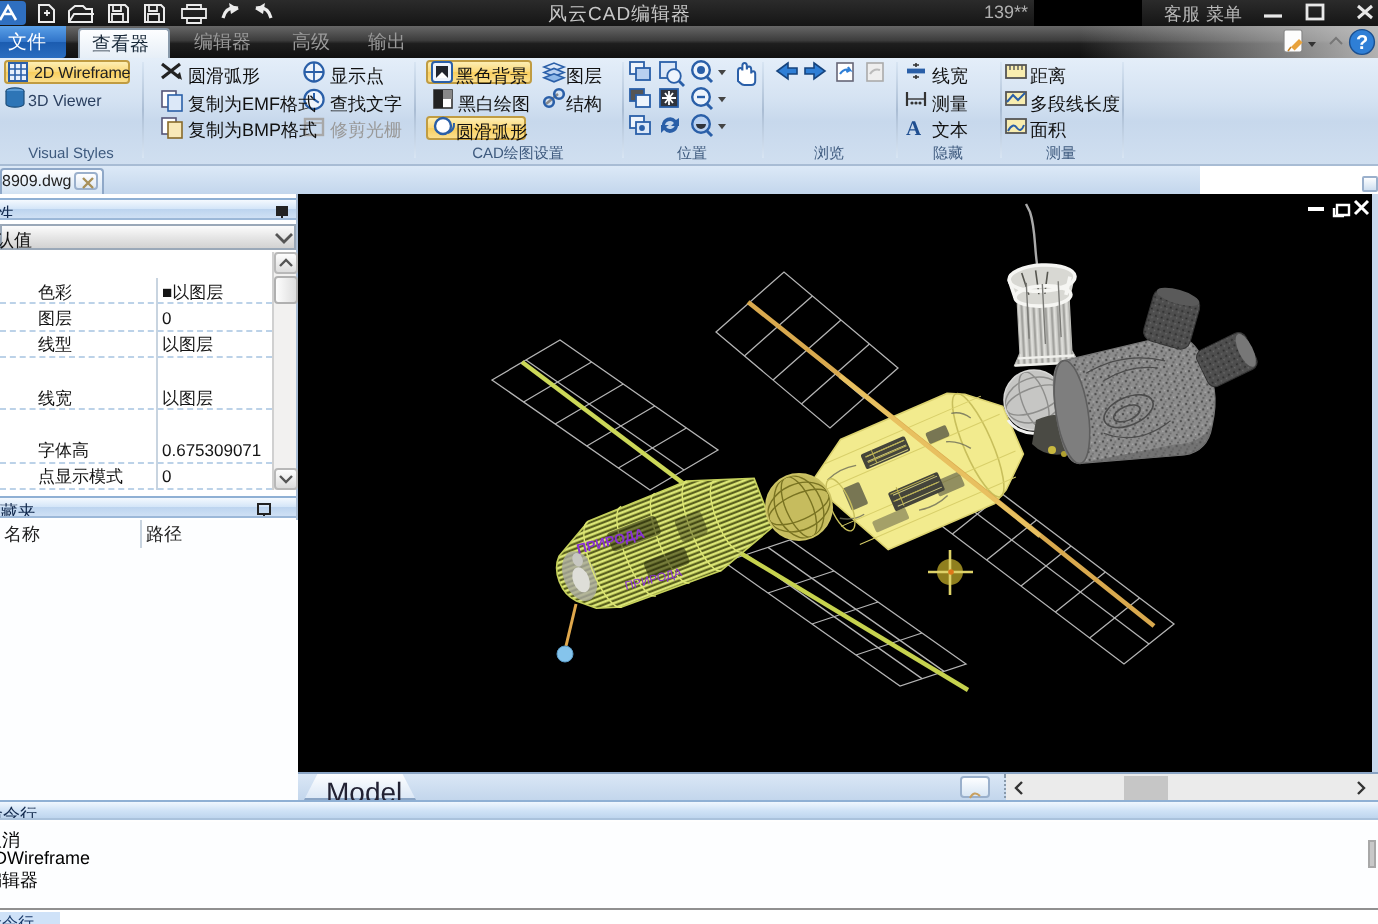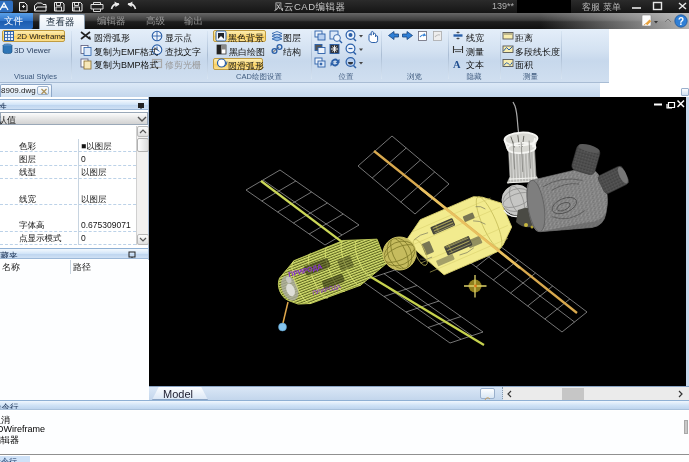--- a/index.html
+++ b/index.html
@@ -1,20 +1,20 @@
 <!DOCTYPE html>
 <html><head><meta charset="utf-8"><style>
 *{margin:0;padding:0;box-sizing:border-box}
 html,body{width:689px;height:462px;overflow:hidden}
 body{font-family:"Liberation Sans",sans-serif;position:relative;background:#fff}
 .abs{position:absolute}
 #titlebar{left:0;top:0;width:689px;height:13px;background:linear-gradient(#2b2b2b,#151515);color:#ccc;font-size:9px}
 #menurow{left:0;top:13px;width:689px;height:16px;background:linear-gradient(#676767,#3c3c3c 45%,#1e1e1e 55%,#101010)}
 #menushine{left:540px;top:13px;width:149px;height:16px;background:linear-gradient(90deg,rgba(200,200,200,0),rgba(205,205,205,.85))}
-#ribbon{left:0;top:29px;width:609px;height:54px;background:linear-gradient(#e4eef9,#d4e2f2 40%,#c7d8ec 60%,#d0dff0);border-bottom:1px solid #a8bcd4}
+#ribbon{left:0;top:29px;width:689px;height:54px;background:linear-gradient(#e4eef9,#d4e2f2 40%,#c7d8ec 60%,#d0dff0);border-bottom:1px solid #a8bcd4}
 .gsep{position:absolute;top:2px;height:48px;width:1px;background:linear-gradient(#d8e5f3,#aabdd4,#d8e5f3)}
 .glabel{position:absolute;top:42.5px;font-size:7.5px;color:#3e5a7e;text-align:center}
 #tabstrip{left:0;top:83px;width:600px;height:14px;background:linear-gradient(#dce9f7,#c3d6ec)}
 .btext{font-size:9px;color:#111;white-space:nowrap}
 .hibtn{position:absolute;background:linear-gradient(#fdeeb3,#fbd878 50%,#f9cf5e 51%,#fbdf8d);border:1px solid #c09c42;border-radius:2px}
 #leftpanel{left:0;top:97px;width:149px;height:303px;background:#fff;border-right:1px solid #aabdd4}
 .phdr{position:absolute;left:0;width:148px;height:11px;background:linear-gradient(#f4f9fe,#d3e5f8 50%,#bcd4ef 51%,#cfe0f4);border-top:1px solid #8fb0d4;border-bottom:1px solid #9cb8d8;font-size:9px;color:#12294d;overflow:hidden}
 #cmdhdr{left:0;top:400px;width:689px;height:10px;background:linear-gradient(#f0f7fe,#cfe2f6 55%,#bed5ee);border-top:1px solid #8fb0d4;border-bottom:1px solid #aac2dc;font-size:8.5px;color:#12294d;overflow:hidden}
 #cmdbody{left:0;top:411px;width:689px;height:44px;background:#fdfeff;font-size:9px;color:#000;border-bottom:1px solid #909090}
 #cmdinput{left:0;top:456px;width:689px;height:6px;background:#fff}
@@ -448,21 +448,21 @@
   <circle cx="475.5" cy="286" r="1.4" fill="#e07818"></circle>
 
   <path d="M654 104.5 h8" stroke="#fff" stroke-width="2"></path>
   <path d="M668.5 102.5 h6 v5 h-6 z M667 104 v4 h5" stroke="#fff" stroke-width="1.2" fill="none"></path>
   <path d="M677.5 100.5 l6.5 6.5 M684 100.5 l-6.5 6.5" stroke="#fff" stroke-width="1.5"></path>
 </svg>
 </div>
 <div class="abs" style="left:686px;top:97px;width:3px;height:289px;background:#c8d8ec"></div>
 <div class="abs" id="modelstrip" style="left:149px;top:386px;width:540px;height:14px;background:linear-gradient(#dae7f6,#c3d6ec);border-top:1px solid #8aa4c4">
   <div style="position:absolute;left:3px;top:0;width:56px;height:13px;background:linear-gradient(#fdfeff,#dce8f6);clip-path:polygon(12% 0,88% 0,100% 100%,0 100%);border-bottom:1px solid #8aa4c4"></div>
-  <span style="position:absolute;left:14px;top:1px;font-size:11px;color:#223">Model</span>
+  <span style="position:absolute;left:14px;top:1px;font-size:14px;color:#223">Model</span>
   <div style="position:absolute;left:331px;top:1px;width:15px;height:11px;background:linear-gradient(#fdfeff,#d8e6f4);border:1px solid #9ab0cc;border-radius:2px"><svg width="13" height="9" viewBox="0 0 13 9">
         <path d="M4 6 q2 -4 5 -1" stroke="#c8a060" fill="none"></path>
       </svg></div>
   <div style="position:absolute;left:353px;top:0;width:1px;height:14px;border-left:1px dotted #8899aa"></div>
   <div style="position:absolute;left:354px;top:0;width:186px;height:14px;background:#ebebeb"></div>
   <svg style="position:absolute;left:354px;top:0" width="186" height="14" viewBox="0 0 186 14">
     <path d="M8 4 l-3 3 l3 3" stroke="#333" stroke-width="1.2" fill="none"></path>
     <rect x="59" y="1" width="22" height="12" fill="#c6c6c6"></rect>
     <path d="M176 4 l3 3 l-3 3" stroke="#333" stroke-width="1.2" fill="none"></path>
   </svg>

